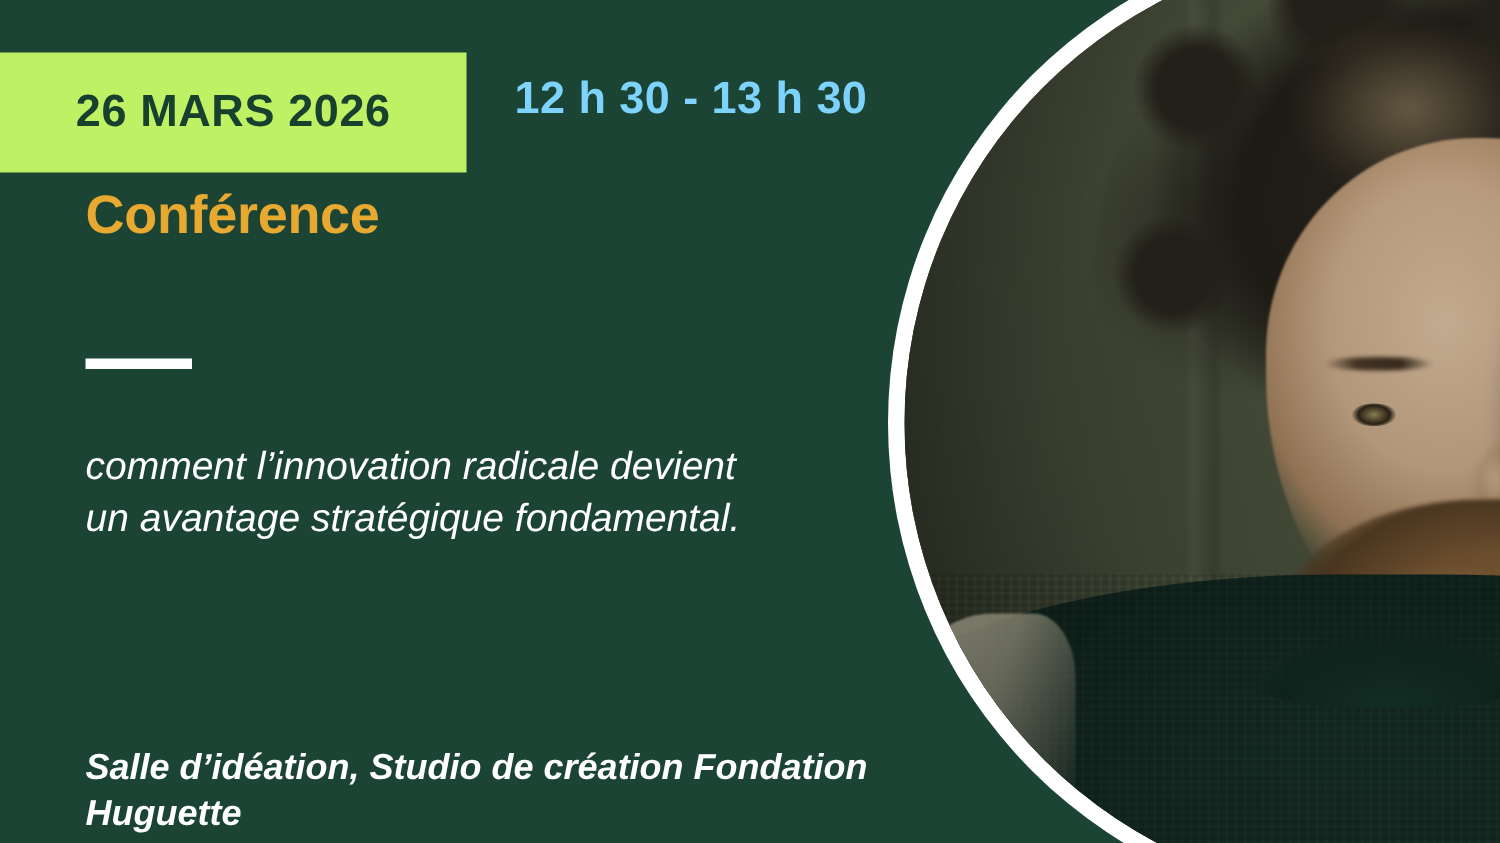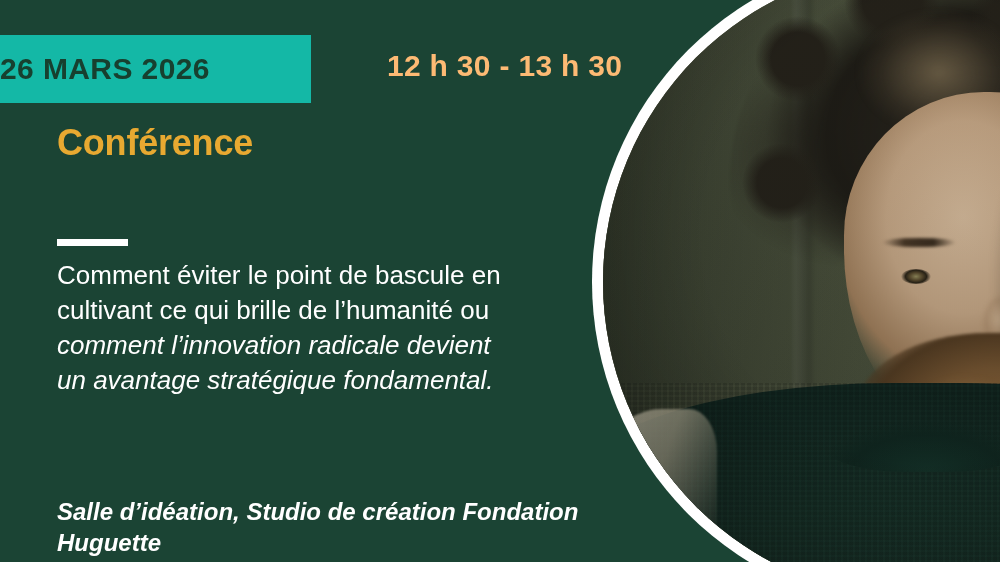--- a/index.html
+++ b/index.html
@@ -212,42 +212,42 @@
     position: absolute;
     inset: 0;
     z-index: 3;
   }
 
   .date-badge {
     position: absolute;
     left: 0;
     top: 35px;
     width: 311px;
-    height: 68px;
-    background: #14b8a6;
+    height: 80px;
+    background: #bef264;
     display: flex;
     align-items: center;
+    justify-content: center;
   }
   .date-badge span {
     color: #17402f;
     font-size: 30px;
     font-weight: 700;
     letter-spacing: .4px;
   }
 
   .time {
     position: absolute;
     left: 343px;
     top: 49px;
-    color: #fdba74;
+    color: #7dd3fc;
     font-size: 30px;
     font-weight: 700;
     letter-spacing: .3px;
     white-space: nowrap;
-    margin-left: 44px;
   }
 
   .kicker {
     position: absolute;
     left: 57px;
     top: 122px;
     color: #e8a931;
     font-size: 36px;
     font-weight: 700;
     letter-spacing: -.2px;
@@ -351,22 +351,21 @@
       <span>26 MARS 2026</span>
     </div>
 
     <div class="time">12 h 30 - 13 h 30</div>
 
     <div class="kicker">Conférence</div>
 
 
     <div class="rule"></div>
 
-    <div class="body-text"><span>Comment éviter le point de bascule en
-cultivant ce qui brille de l’humanité ou</span>
+    <div class="body-text">
 <span class="em">comment l’innovation radicale devient
 un avantage stratégique fondamental.</span></div>
 
     <div class="venue">Salle d’idéation, Studio de création Fondation Huguette
 et Jean-Louis Fontaine (Pavillon C4)</div>
 
   </div>
 </div>
 
 </body></html>

